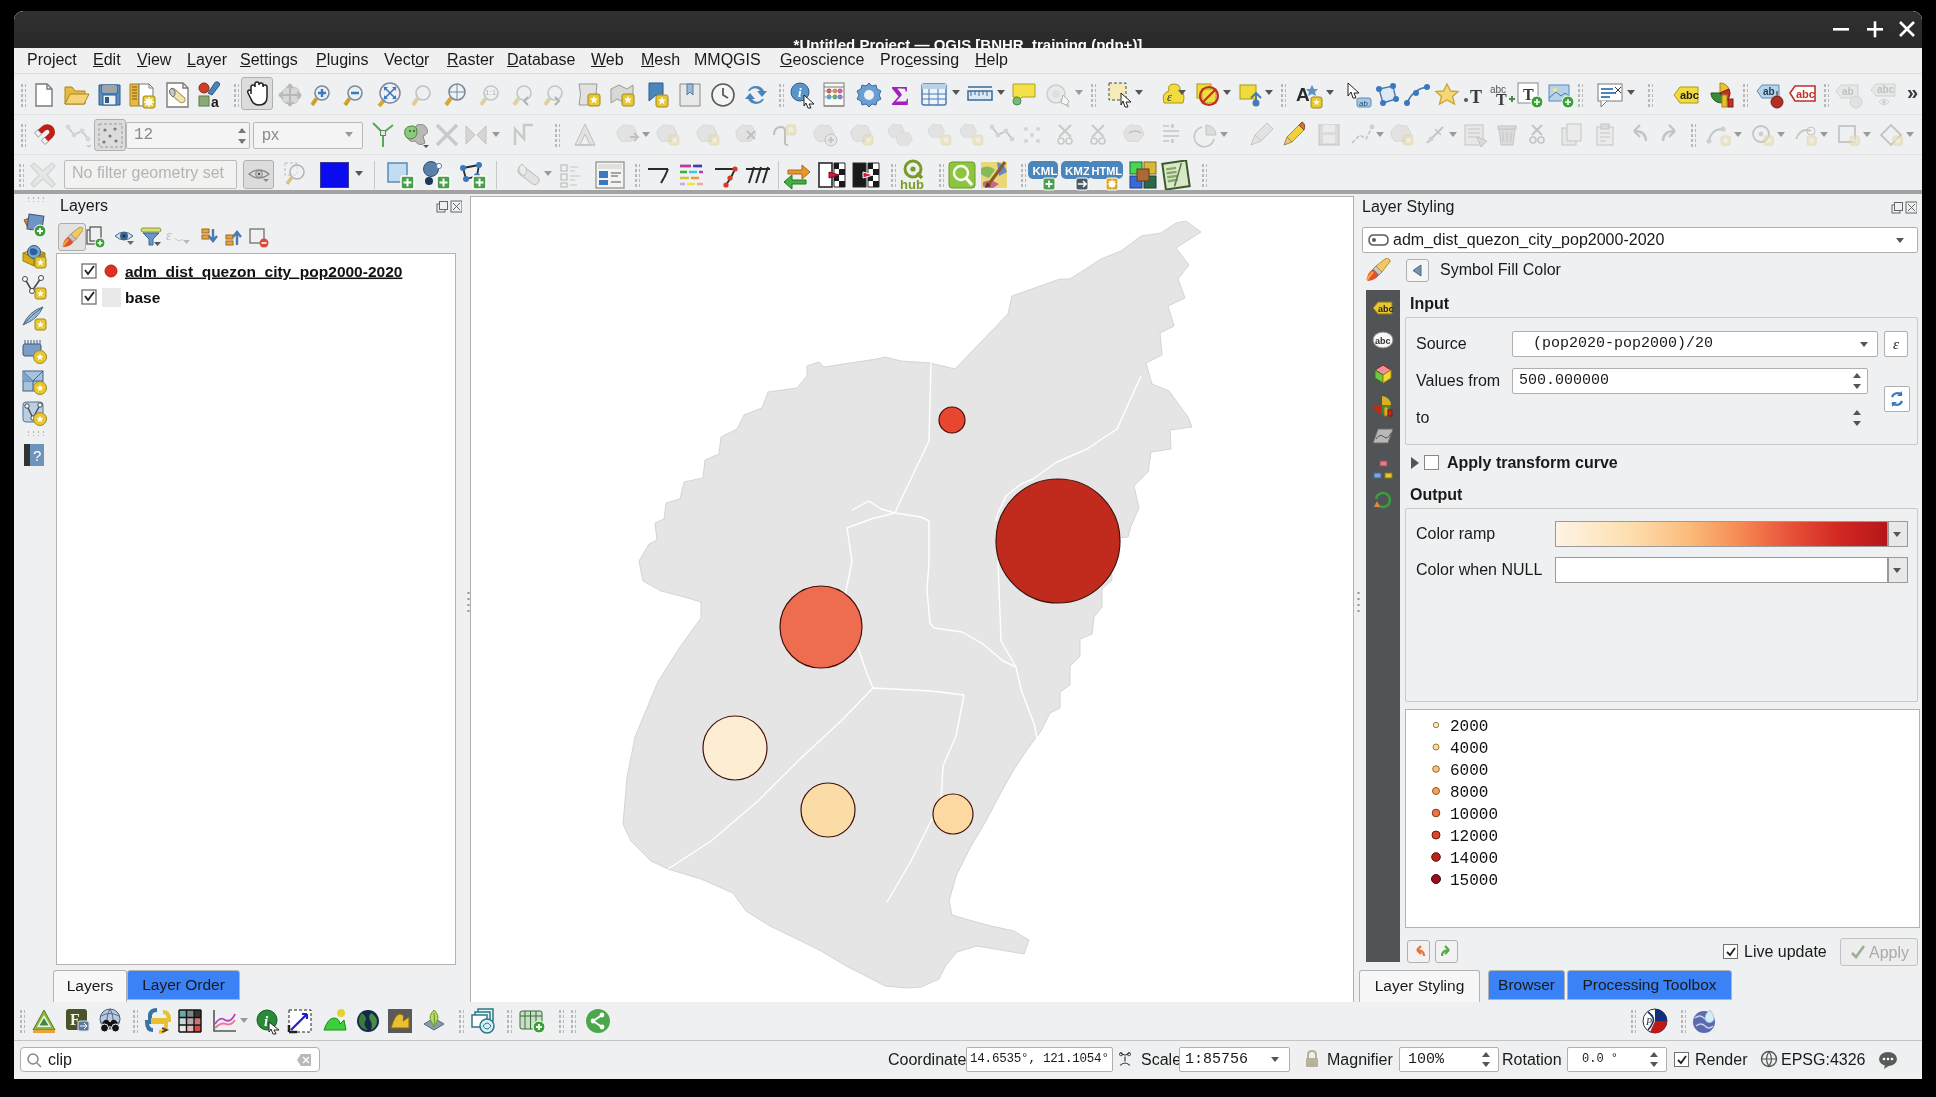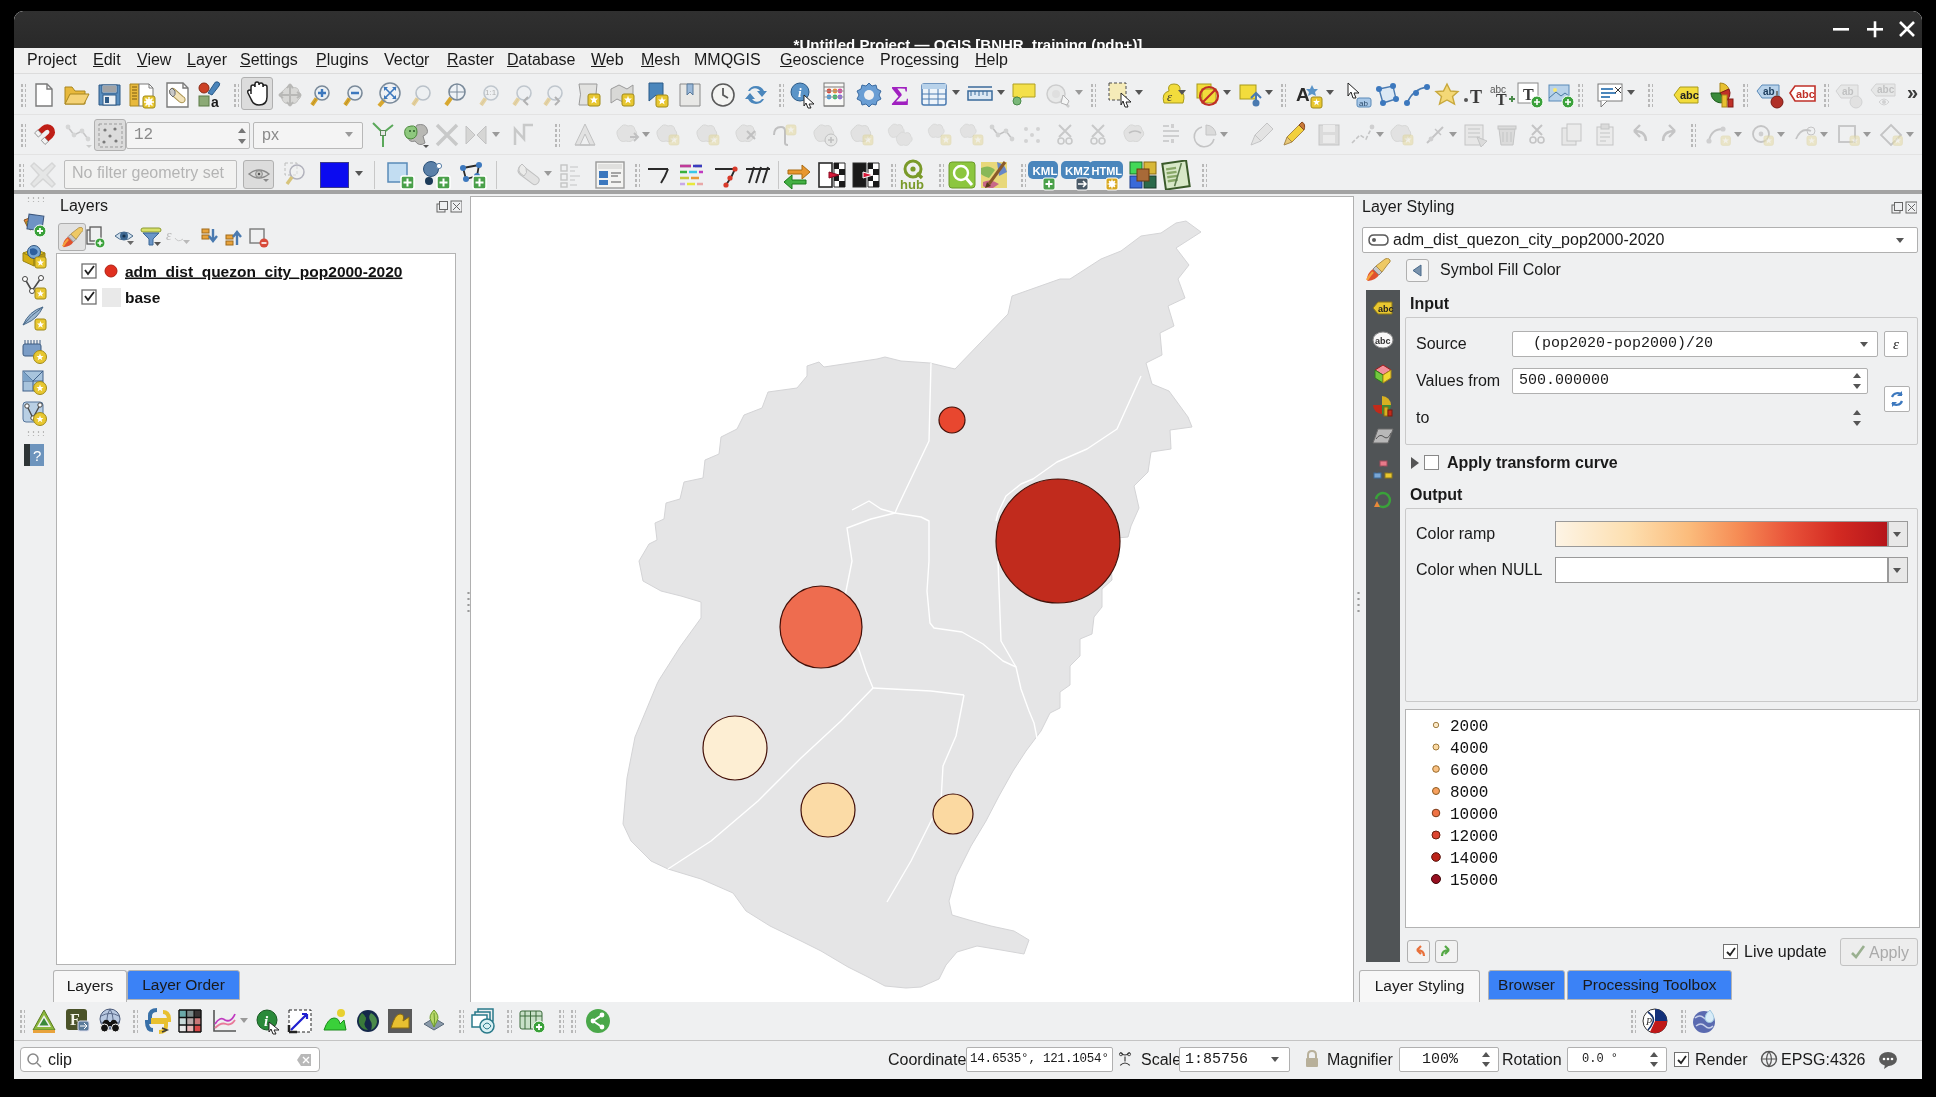--- a/index.html
+++ b/index.html
@@ -1209,21 +1209,21 @@
         <circle cx="15" cy="4" r="2" fill="none" stroke="#333"></circle>
       </svg>
     <div style="position:absolute;left:1127px;top:1040px;font-size:16px;color:#1a1a1a">Scale</div>
     <div class="input mono" style="left:1165px;top:1036px;width:111px;height:25px;line-height:23px;padding-left:5px;font-size:15px">1:85756</div>
     <div class="dd" style="left:1257px;top:1046px"></div>
     <svg class="ic" style="left:1290px;top:1039px" width="16" height="18" viewBox="0 0 16 18">
         <rect x="2" y="8" width="12" height="9" rx="1" fill="#b8b09a"></rect>
         <path d="M4 8 V5 Q4 1 8 1 Q12 1 12 5 V8" fill="none" stroke="#b8b09a" stroke-width="2"></path>
       </svg>
     <div style="position:absolute;left:1313px;top:1040px;font-size:16px;color:#1a1a1a">Magnifier</div>
-    <div class="input mono" style="left:1385px;top:1036px;width:100px;height:25px;line-height:23px;padding-left:22px;font-size:15px">100%</div>
+    <div class="input mono" style="left:1385px;top:1036px;width:100px;height:25px;line-height:23px;padding-left:8px;font-size:15px">100%</div>
     <svg class="ic" style="left:1466px;top:1038px" width="12" height="22">
         <path d="M2 8 L6 3 L10 8 Z" fill="#555"></path>
         <path d="M2 13 L10 13 L6 18 Z" fill="#555"></path>
       </svg>
     <div style="position:absolute;left:1488px;top:1040px;font-size:16px;color:#1a1a1a">Rotation</div>
     <div class="input mono" style="left:1553px;top:1036px;width:100px;height:25px;line-height:23px;padding-left:14px;font-size:12px">0.0 °</div>
     <svg class="ic" style="left:1634px;top:1038px" width="12" height="22">
         <path d="M2 8 L6 3 L10 8 Z" fill="#555"></path>
         <path d="M2 13 L10 13 L6 18 Z" fill="#555"></path>
       </svg>

